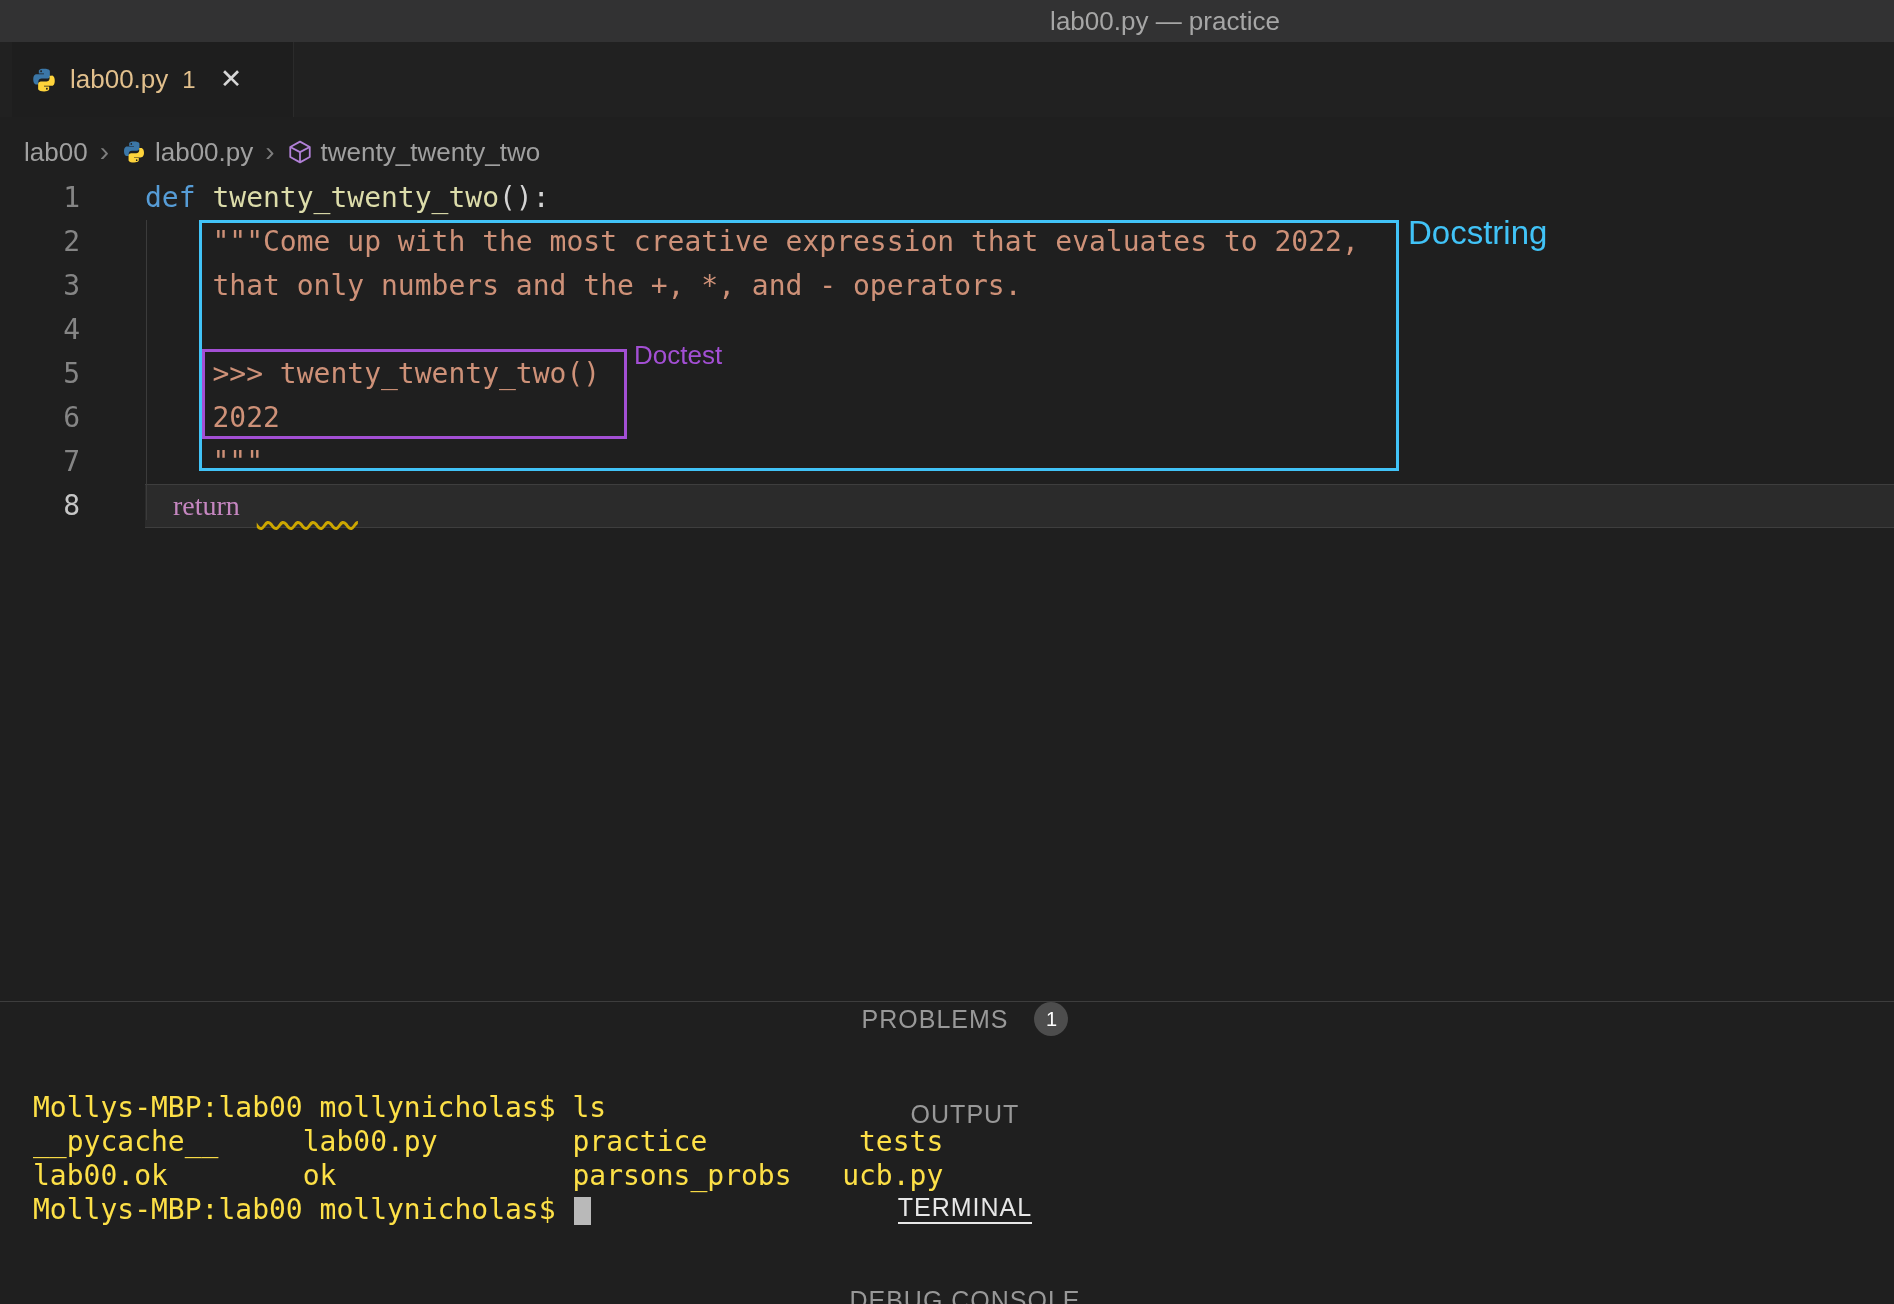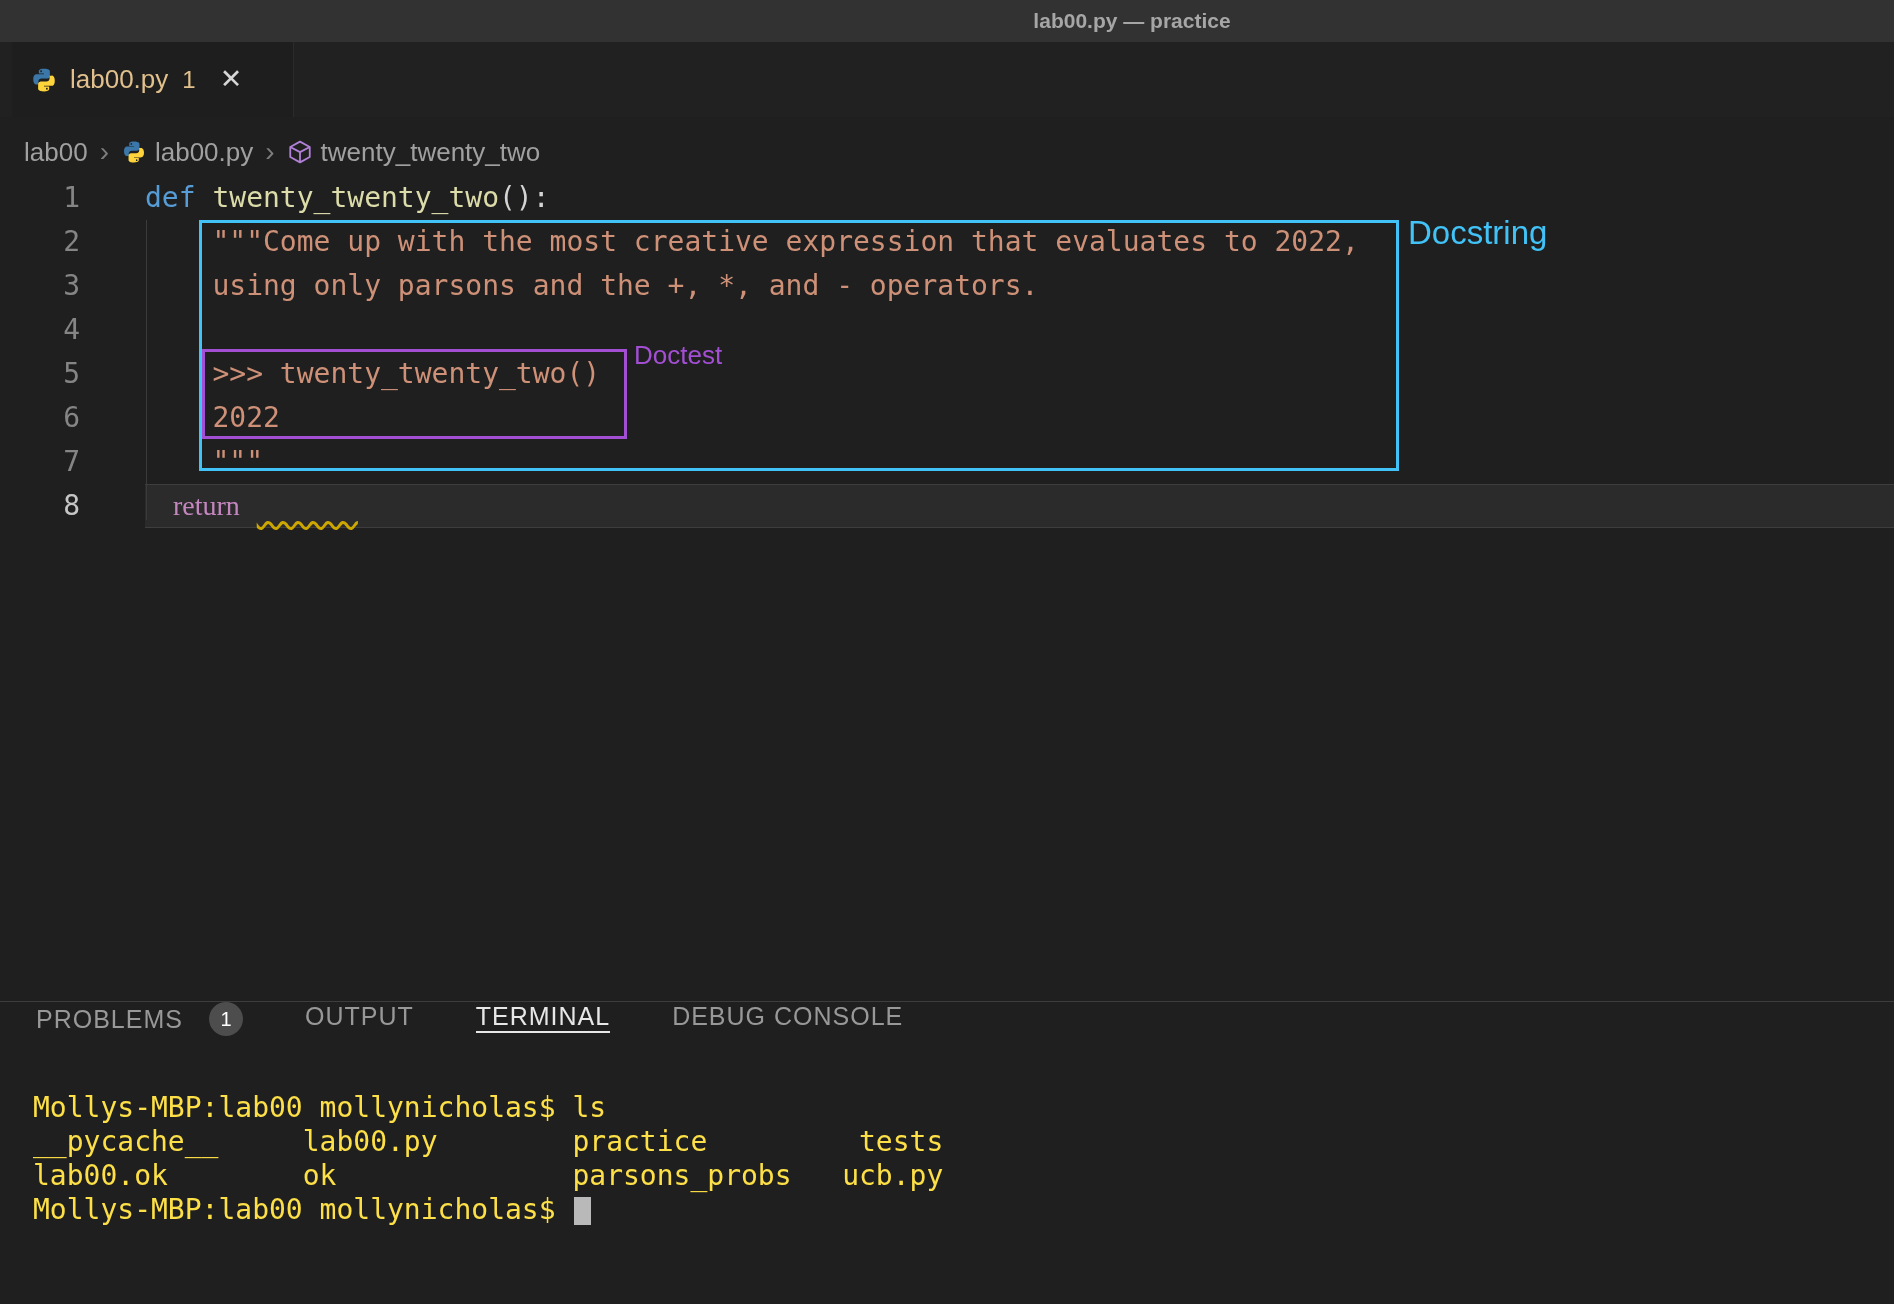--- a/index.html
+++ b/index.html
@@ -11,22 +11,22 @@
     position:relative;
   }
   .screen { position:absolute; inset:0; width:1894px; height:1304px; }
 
   
   .titlebar {
     position:absolute; top:0; left:0; right:0; height:42px;
     background:#323233;
   }
   .titlebar .title {
-    position:absolute; left:1132px; top:0; transform:translateX(-50%);
-    line-height:42px; color:#a6a6a6; font-size:21px; font-weight:700;
+    position:absolute; left:1165px; top:0; transform:translateX(-50%);
+    line-height:42px; color:#a6a6a6; font-size:26px; font-weight:400;
     white-space:nowrap;
   }
 
   
   .tabbar {
     position:absolute; top:42px; left:0; right:0; height:75px;
     background:#212121;
   }
   .tab {
     position:absolute; left:12px; top:0; height:75px; min-width:282px;
@@ -99,21 +99,21 @@
     position:absolute; left:634px; top:340px;
     color:#a34fd4; font-size:26px;
   }
 
   
   .panel {
     position:absolute; top:1001px; left:0; right:0; bottom:0;
     border-top:1px solid #3d3d3d; background:#1f1f1f;
   }
   .panel-tabs {
-    display:flex; align-items:flex-start; height:64px; padding-left:36px; gap:62px;
+    display:flex; align-items:center; height:64px; padding-left:36px; gap:62px;flex-direction:column;
   }
   .panel-tab {
     display:flex; align-items:center;
     color:#989898; font-size:25px; letter-spacing:1px;
     border-bottom:2px solid transparent; cursor:pointer;
   }
   .panel-tab.active { color:#e7e7e7; border-bottom-color:#e7e7e7; }
   .problems-badge {
     width:34px; height:34px; border-radius:50%;
     background:#4d4d4d; color:#ffffff; font-size:20px; letter-spacing:0;
@@ -188,21 +188,21 @@
         <div class="code-line">
           <span class="ln">1</span>
           <span class="line-body"><span class="c-kw">def</span><span class="c-plain"> </span><span class="c-fn">twenty_twenty_two</span><span class="c-plain">():</span></span>
         </div>
         <div class="code-line">
           <span class="ln">2</span>
           <span class="line-body"><span class="c-str">    """Come up with the most creative expression that evaluates to 2022,</span></span>
         </div>
         <div class="code-line">
           <span class="ln">3</span>
-          <span class="line-body"><span class="c-str">    using only parsons and the +, *, and - operators.</span></span>
+          <span class="line-body"><span class="c-str">    that only numbers and the +, *, and - operators.</span></span>
         </div>
         <div class="code-line">
           <span class="ln">4</span>
           <span class="line-body"></span>
         </div>
         <div class="code-line">
           <span class="ln">5</span>
           <span class="line-body"><span class="c-str">    &gt;&gt;&gt; twenty_twenty_two()</span></span>
         </div>
         <div class="code-line">

